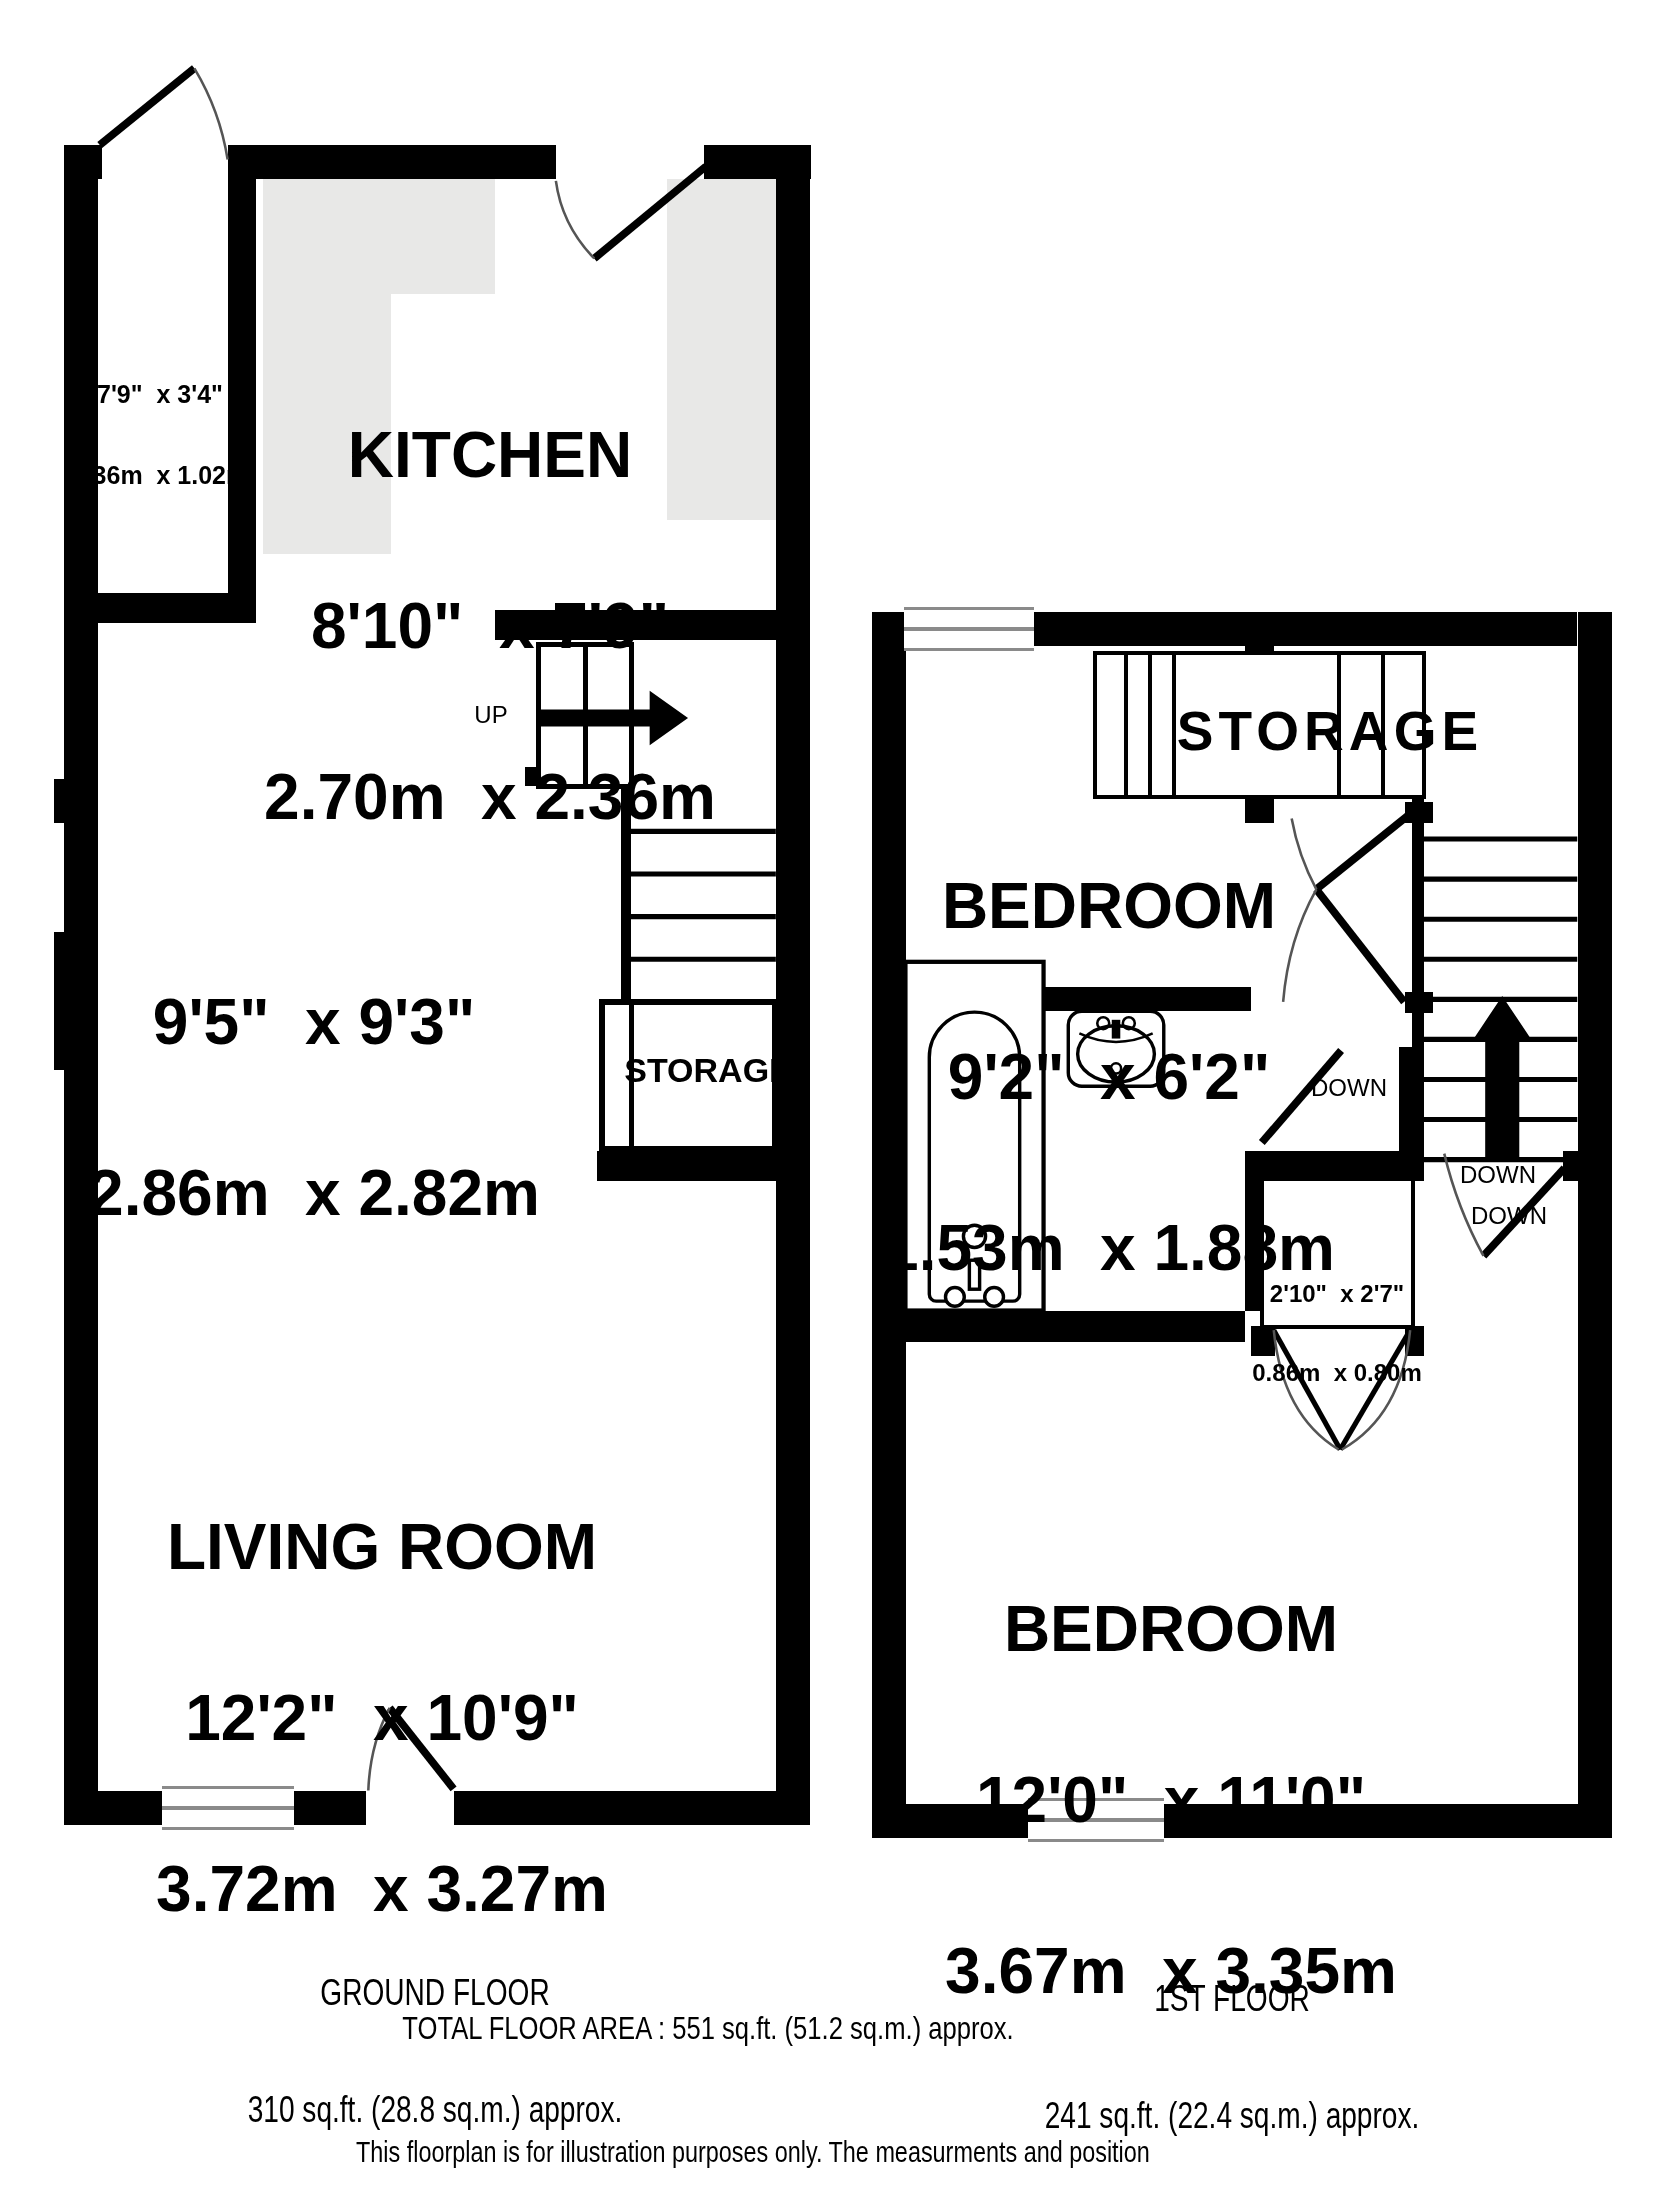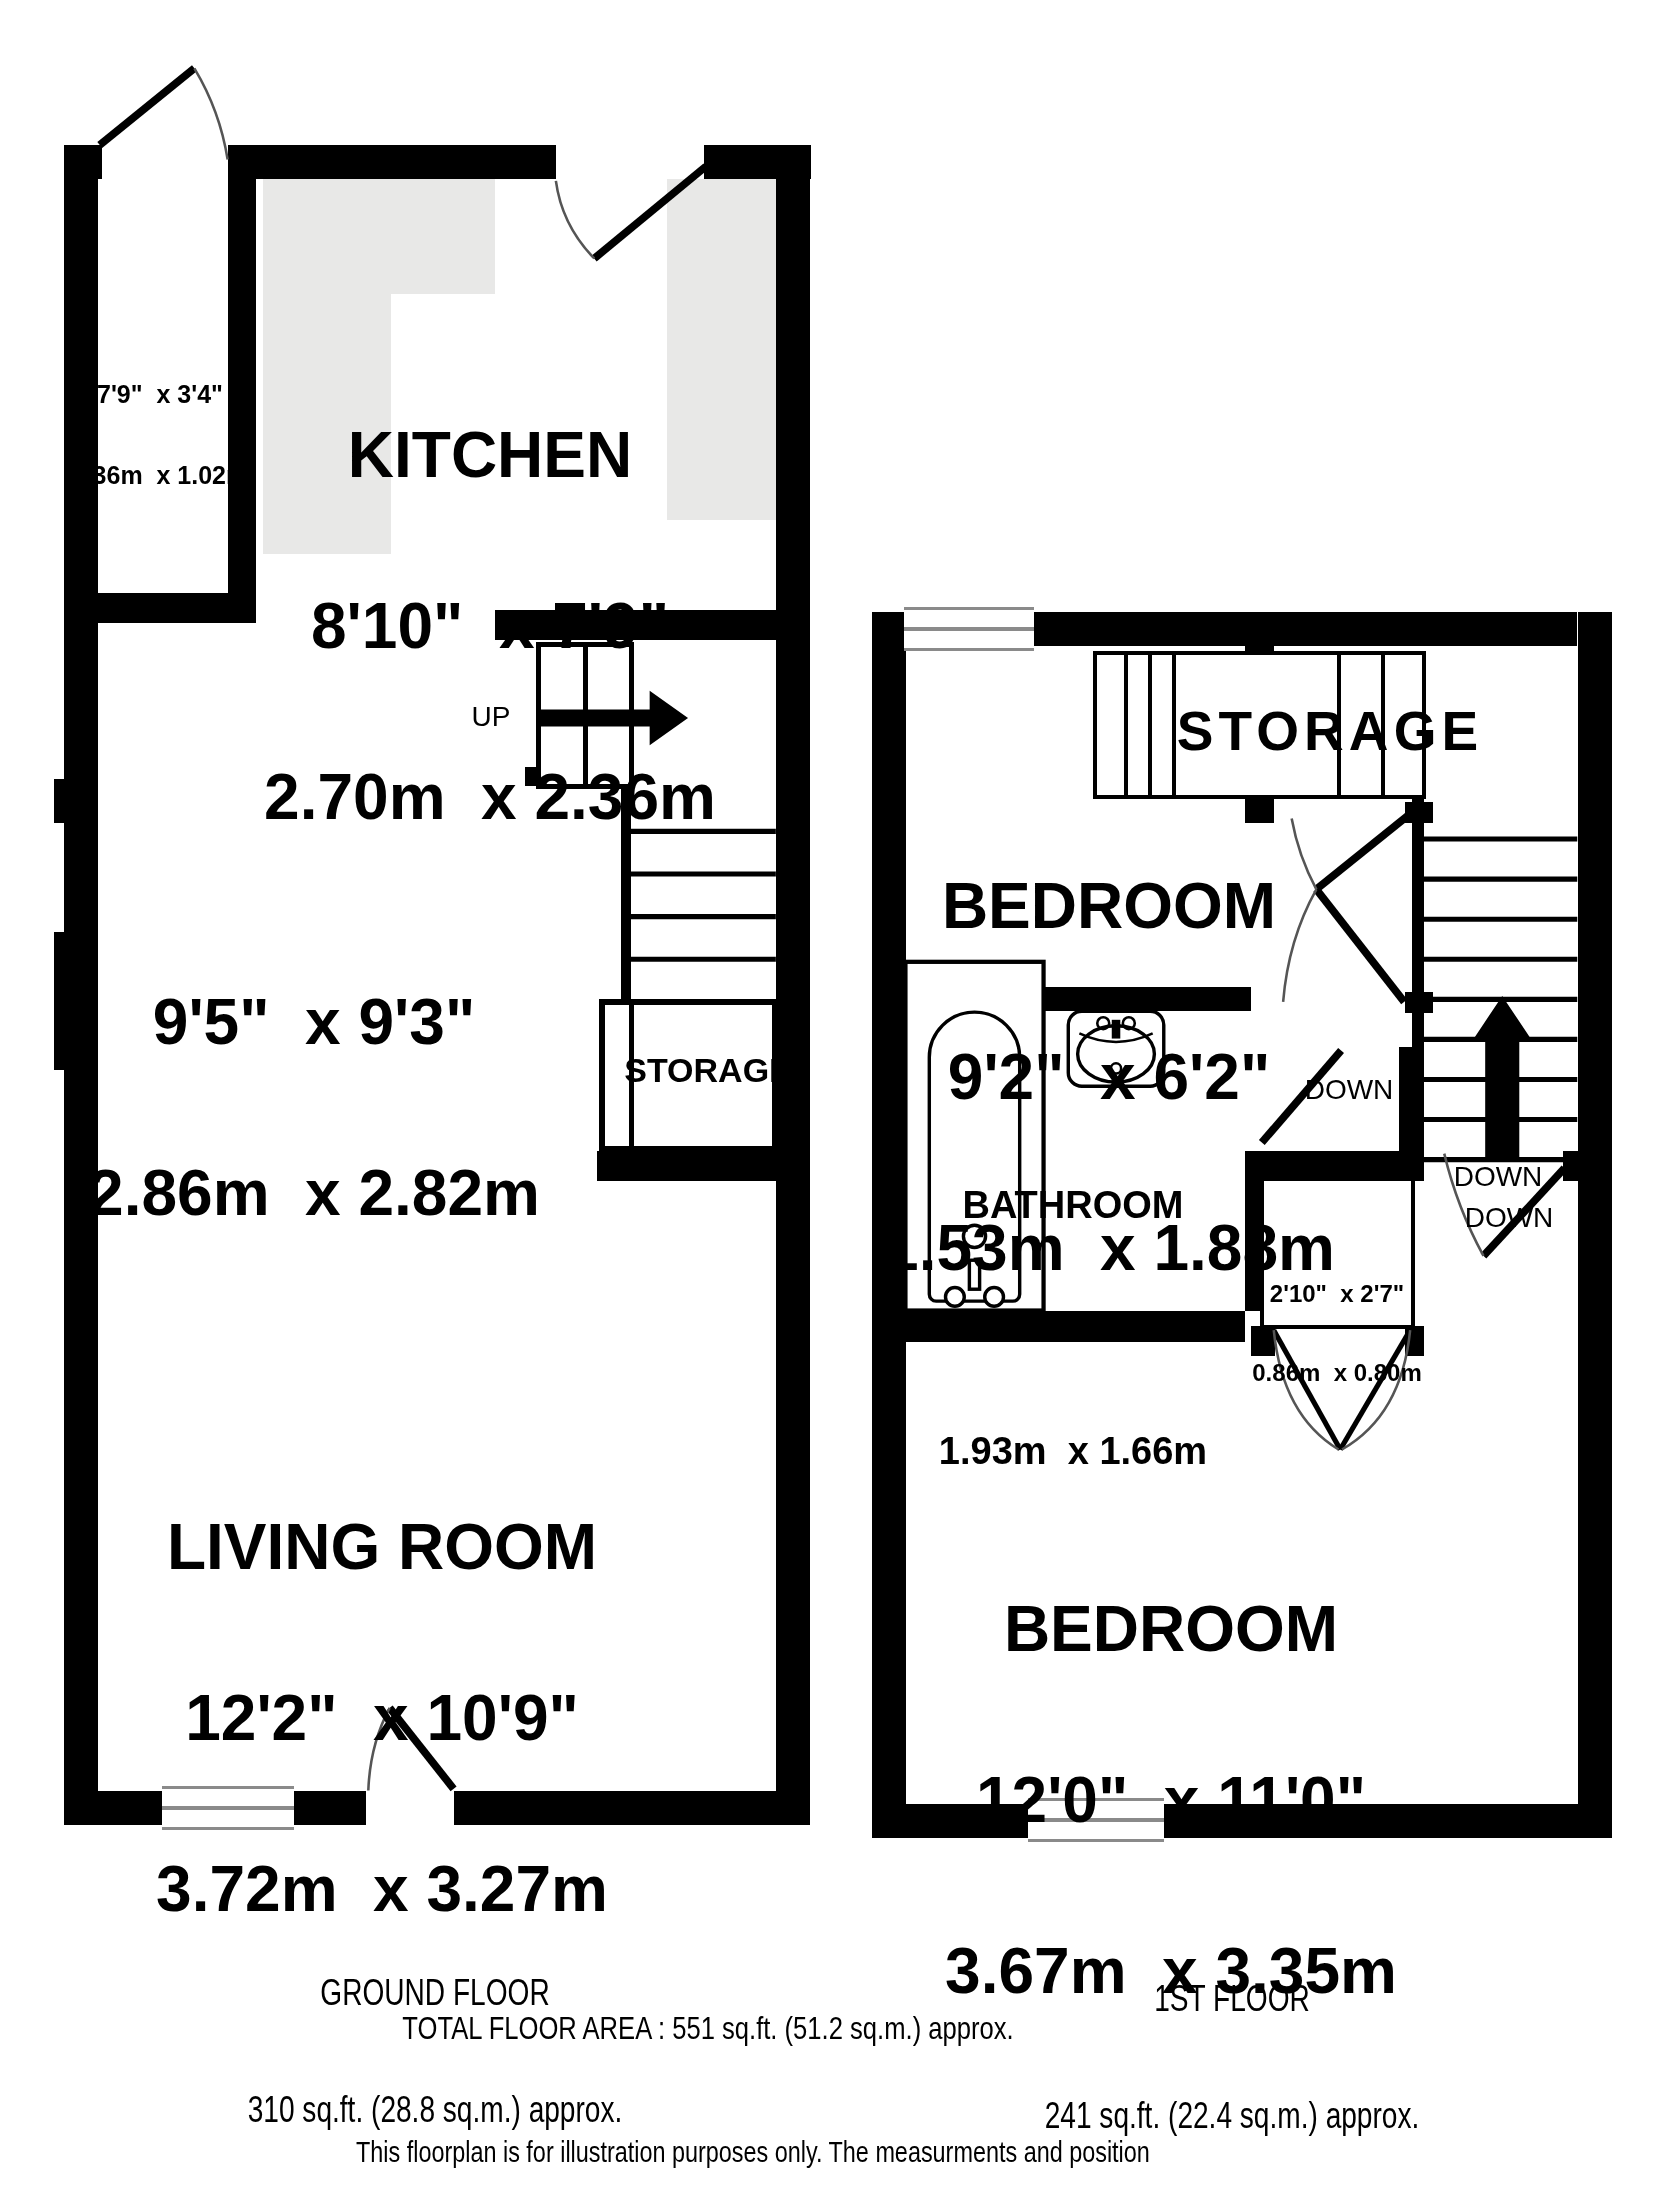--- a/index.html
+++ b/index.html
@@ -13,21 +13,21 @@
   .window{position:absolute;background:#fff;border-top:3.4px solid #8a8a8a;border-bottom:3.4px solid #8a8a8a;box-sizing:border-box;}
   .window-mid{position:absolute;left:0;right:0;top:50%;height:3.4px;margin-top:-1.7px;background:#8a8a8a;}
   svg{position:absolute;left:0;top:0;}
   .lbl{position:absolute;text-align:center;white-space:pre;transform:translateX(-50%);}
   .room-lg{font-size:64px;font-weight:bold;line-height:57px;}
   .room-sm{font-size:25px;font-weight:bold;line-height:27px;}
   .room-md{font-size:38px;font-weight:bold;line-height:41px;}
   .room-xs{font-size:24px;font-weight:bold;line-height:26.4px;}
   .storage-g{font-size:34px;font-weight:bold;}
   .storage-1{font-size:55px;font-weight:bold;letter-spacing:5.1px;}
-  .updown{font-size:28px;font-weight:normal;}
+  .updown{font-size:24px;font-weight:normal;}
   .caption{font-size:36px;line-height:39px;transform:translateX(-50%) scaleX(0.78);}
   .total{font-size:32px;transform:translateX(-50%) scaleX(0.8);}
   .disclaimer{position:absolute;font-size:30px;line-height:34px;transform:scaleX(0.78);transform-origin:left center;white-space:pre;}
 </style>
 </head>
 <body>
 
 <div id="canvas">
 
   <div class="counter" style="left:263px;top:179px;width:232px;height:115px"></div>
@@ -179,25 +179,20 @@
     <div>12'2"  x 10'9"</div>
     <div>3.72m  x 3.27m</div>
   </div>
 
   <div class="lbl room-lg" style="left:1109px;top:764px">
     <div>BEDROOM</div>
     <div>9'2"  x 6'2"</div>
     <div>1.53m  x 1.88m</div>
   </div>
   <div class="lbl storage-1" style="left:1330px;top:699px">STORAGE</div>
-  <div class="lbl room-md" style="left:1073px;top:1103px">
-    <div>BATHROOM</div>
-    <div>6'4"  x 5'5"</div>
-    <div>1.93m  x 1.66m</div>
-  </div>
   <div class="lbl updown" style="left:1349px;top:1074px">DOWN</div>
   <div class="lbl updown" style="left:1498px;top:1161px">DOWN</div>
   <div class="lbl updown" style="left:1509px;top:1202px">DOWN</div>
   <div class="lbl room-xs" style="left:1337px;top:1228px">
     <div>2'10"  x 2'7"</div>
     <div>0.86m  x 0.80m</div>
   </div>
   <div class="lbl room-lg" style="left:1171px;top:1487px">
     <div>BEDROOM</div>
     <div>12'0"  x 11'0"</div>

